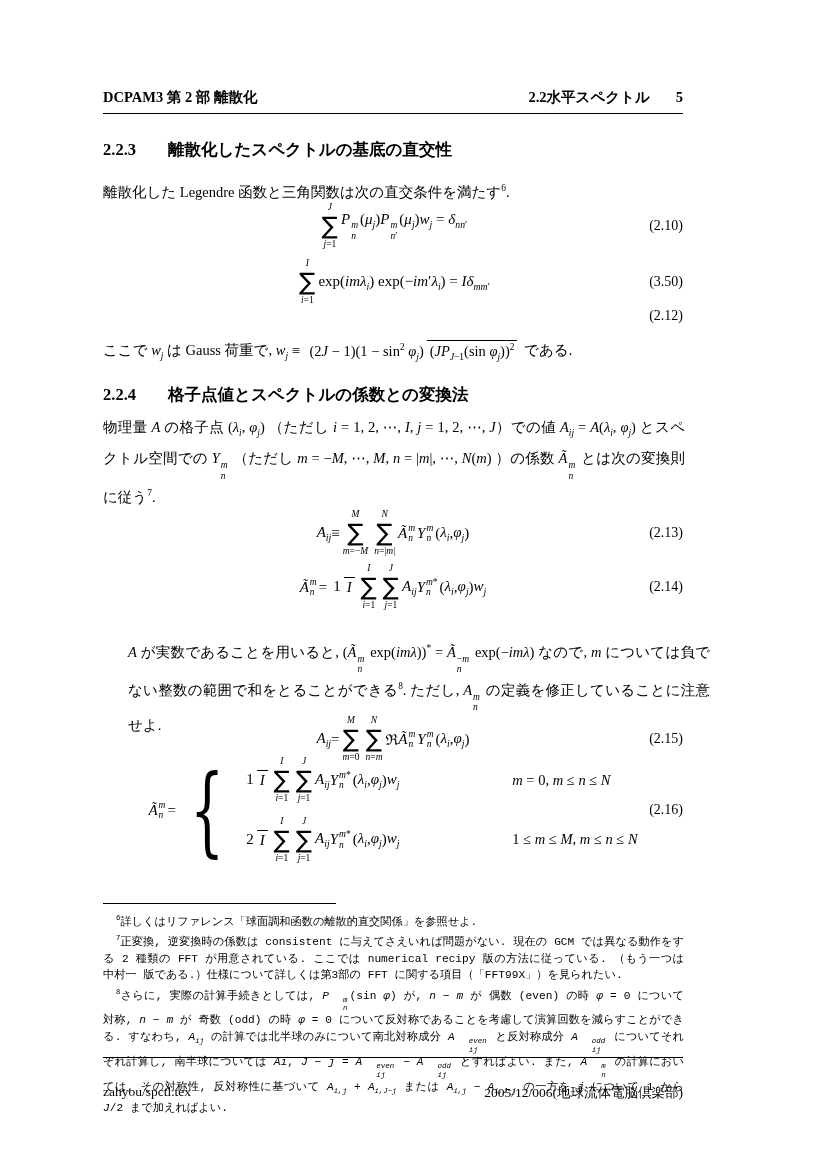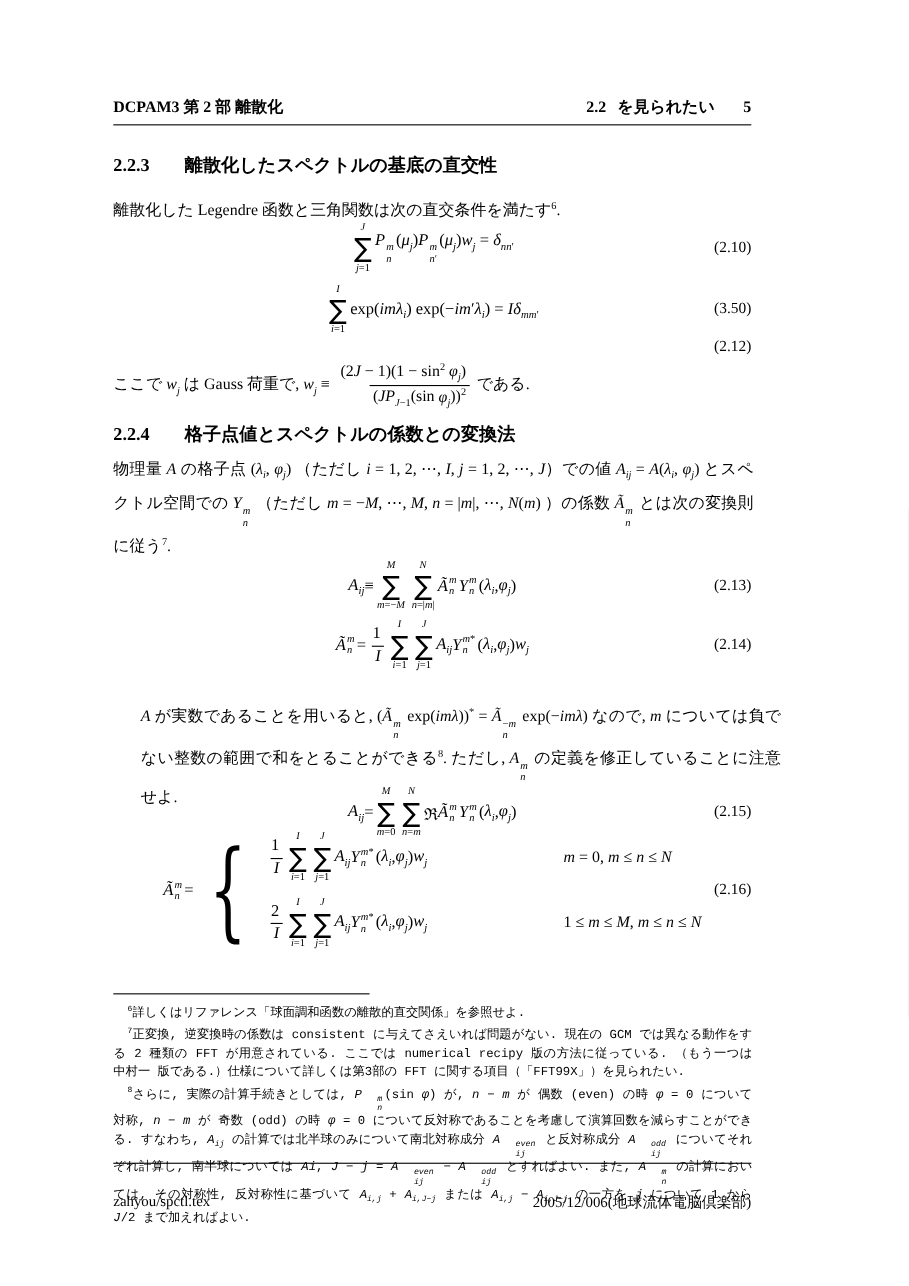--- a/index.html
+++ b/index.html
@@ -3,21 +3,21 @@
 <meta charset="utf-8">
 <style>
   html,body{margin:0;padding:0;background:#e8e8e8;}
   .page{position:relative;width:826px;height:1169px;background:#ffffff;color:#000;
         font-family:"Liberation Serif","DejaVu Serif",serif;overflow:hidden;margin:0 auto;}
 
   
   .header{position:absolute;left:103px;top:88px;width:580px;display:flex;justify-content:space-between;
           align-items:center;font-weight:700;font-size:14.5px;border-bottom:1.2px solid #000;padding-bottom:6px;}
   .hr-right{white-space:nowrap;}
-  .hr-right .sec-ref{margin-right:10px;}
+  .hr-right .sec-ref{}
   .pgnum{margin-left:26px;}
 
   
   .h2{position:absolute;left:103px;font-weight:700;font-size:16.5px;}
   #h223{top:139px;}
   #h224{top:384px;}
   .hnum{margin-right:32px;}
 
   
   .para{position:absolute;left:103px;width:582px;font-size:14.5px;line-height:25.5px;text-align:justify;}
@@ -37,21 +37,21 @@
   #eq214{top:558px;height:58px;}
   #eq215{top:710px;height:58px;}
   #eq216{top:760px;height:100px;}
 
   
   .sum{display:inline-flex;flex-direction:column;align-items:center;vertical-align:middle;margin:0 3px;line-height:1;}
   .sum .lim{font-size:9.5px;line-height:1.15;white-space:nowrap;}
   .sum .sg{font-size:24px;line-height:1;font-family:"DejaVu Sans",sans-serif;padding:1px 0;}
   .ss{display:inline-flex;flex-direction:column;align-items:flex-start;vertical-align:-0.5em;
       line-height:1.1;font-size:9.5px;margin:0 2px 0 1px;}
-  .fr{display:inline-flex;flex-direction:column;align-items:flex-end;vertical-align:middle;text-align:center;
+  .fr{display:inline-flex;flex-direction:row;align-items:center;vertical-align:middle;text-align:center;
       line-height:1.3;margin:0 3px;}
   .fr .nu{padding:0 3px;}
   .fr .de{border-top:1px solid #000;padding:0 3px;}
   .cases{display:inline-flex;align-items:center;vertical-align:middle;}
   .brace{display:inline-block;font-size:98px;line-height:92px;font-family:"DejaVu Serif",serif;
          transform:scaleX(0.55);margin-right:-4px;font-weight:400;}
   .ccol{display:inline-flex;flex-direction:column;gap:12px;margin-left:6px;}
   .crow{display:flex;align-items:center;}
   .crow .f{display:inline-flex;align-items:center;min-width:272px;white-space:nowrap;}
   .cond{font-size:14.5px;white-space:nowrap;}
@@ -69,21 +69,21 @@
   .footer{position:absolute;left:103px;top:1064px;width:580px;display:flex;justify-content:space-between;font-size:13.5px;margin-top:20px;}
 </style>
 </head>
 <body>
 
 <div class="page">
 
   <div class="header">
     <span>DCPAM3 第 2 部 離散化</span>
     <span class="hr-right">
-      <span class="sec-ref">2.2</span><span>を見られたい</span><span class="pgnum">5</span>
+      <span class="sec-ref">2.2</span><span>水平スペクトル</span><span class="pgnum">5</span>
     </span>
   </div>
 
   <div class="h2" id="h223">
     <span class="hnum">2.2.3</span><span>離散化したスペクトルの基底の直交性</span>
   </div>
 
   <div class="para" id="p-orth">離散化した Legendre 函数と三角関数は次の直交条件を満たす<sup>6</sup>.</div>
 
   <div class="eq" id="eq210">

